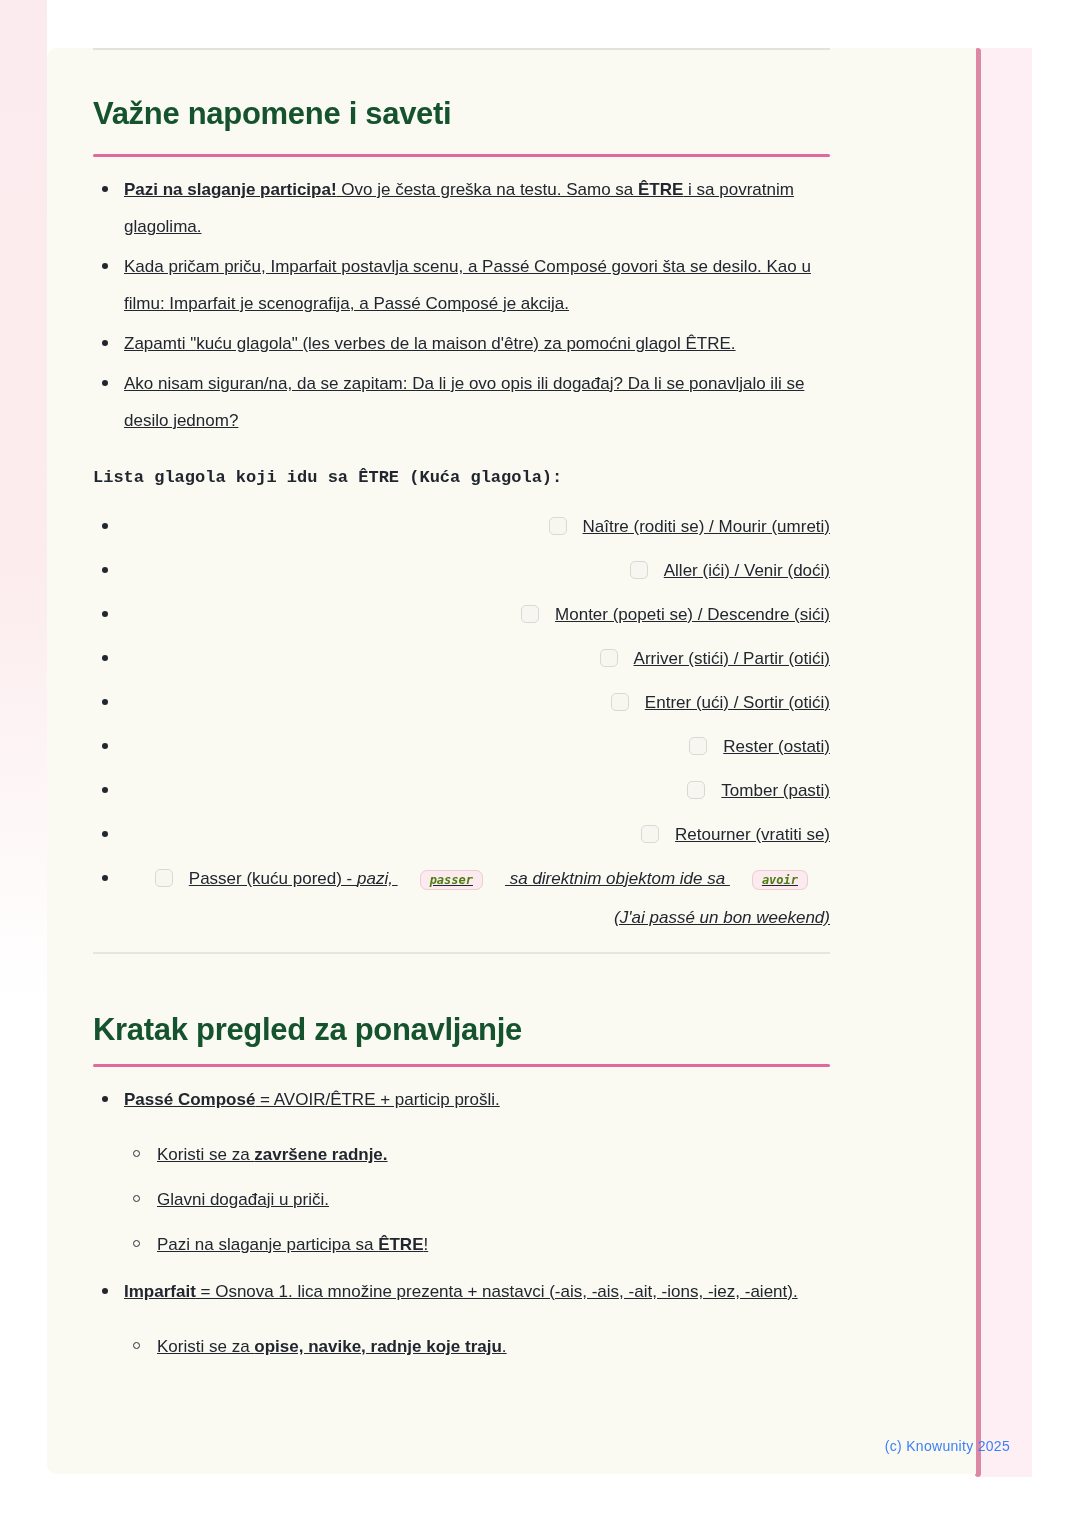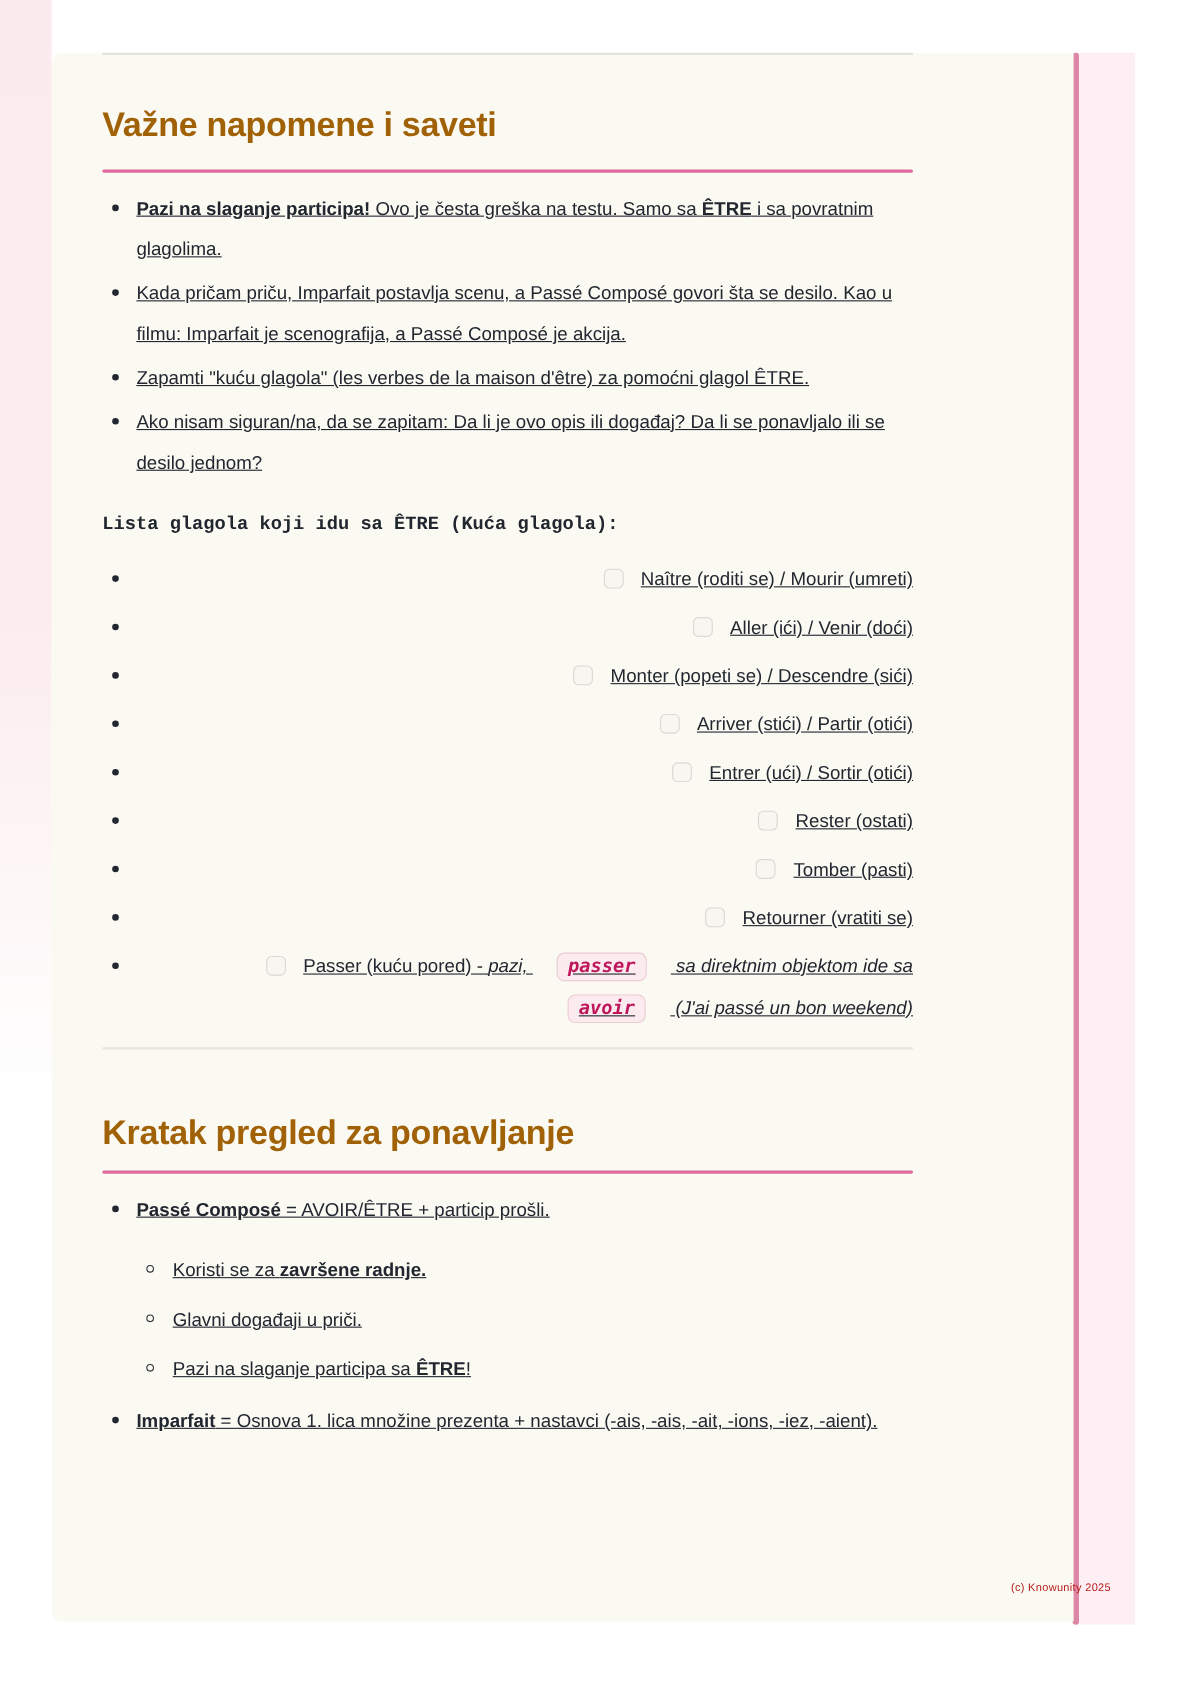--- a/index.html
+++ b/index.html
@@ -22,21 +22,21 @@
     background:#fdeff3;
   }
   .card {
     position:absolute; left:47px; top:48px; width:929px; height:1426px;
     background:#faf9f2; border-radius:10px 0 0 10px;
     box-sizing:border-box; padding:0 146px 0 46px;
   }
   .topline { height:2px; background:#e3e2dc; }
   h1 {
     margin:42px 0 0; font-size:31px; line-height:44px; font-weight:700;
-    color:#a16207; letter-spacing:-0.3px;
+    color:#14532d; letter-spacing:-0.3px;
   }
   h1.second { margin-top:54px; }
   .heading-rule { height:3px; background:#e0699d; margin-top:18px; border-radius:2px; }
   .heading-rule.r2 { margin-top:12px; }
   ul { list-style:none; margin:14px 0 0; padding:0; font-size:17px; line-height:37px; }
   .main-list > li, .check-list > li { position:relative; padding-left:31px; margin-bottom:3px;text-decoration:underline; }
   .main-list > li::before, .check-list > li::before {
     content:""; position:absolute; left:9px; top:15px; width:6px; height:6px;
     border-radius:50%; background:#21262f;
   }
@@ -51,29 +51,29 @@
   .sub-list { margin:18px 0 10px 9px; }
   .sub-list > li { position:relative; padding-left:24px; margin-bottom:8px; }
   .sub-list > li::before {
     content:""; position:absolute; left:0; top:14px; width:7px; height:7px;
     border-radius:50%; border:1.8px solid #2a2f38; background:transparent; box-sizing:border-box;
   }
   .seg-b { font-weight:700; }
   .seg-i { font-style:italic; }
   .seg-code {
     font-family:"DejaVu Sans Mono","Liberation Mono",monospace;
-    font-style:italic; font-weight:700; font-size:17px;
-    color:#be185d; background:#fbeaee; border:1.5px solid #eccdd4;
+    font-style:italic; font-weight:700; font-size:12px;
+    color:#4d7c0f; background:#fbeaee; border:1.5px solid #eccdd4;
     border-radius:7px; padding:2px 9px; margin:0 22px; white-space:nowrap;
   }
   .justify { text-align:justify; }
   .divider { height:2px; background:#e7e5df; margin-top:16px; }
   .watermark {
     position:absolute; top:1438px; right:70px; z-index:5;
-    font-size:10px; color:#b91c1c; letter-spacing:0.3px;
+    font-size:14px; color:#3b82f6; letter-spacing:0.3px;
   }
 </style>
 </head>
 <body>
 
 <div class="page">
   <div class="left-strip"></div>
   <div class="right-line"></div>
   <div class="right-panel"></div>
 
@@ -107,19 +107,21 @@
 
     <section>
       <h1 class="second">Kratak pregled za ponavljanje</h1>
       <div class="heading-rule r2"></div>
       <ul class="main-list" id="list-pregled">
           <li><span class="seg-b">Passé Composé</span><span> = AVOIR/ÊTRE + particip prošli.</span><ul class="sub-list">
               <li><span>Koristi se za </span><span class="seg-b">završene radnje.</span></li>
               <li><span>Glavni događaji u priči.</span></li>
               <li><span>Pazi na slaganje participa sa </span><span class="seg-b">ÊTRE</span><span>!</span></li>
             </ul></li>
-          <li class="justify"><span class="seg-b">Imparfait</span><span> = Osnova 1. lica množine prezenta + nastavci (-ais, -ais, -ait, -ions, -iez, -aient).</span></li>
+          <li class="justify"><span class="seg-b">Imparfait</span><span> = Osnova 1. lica množine prezenta + nastavci (-ais, -ais, -ait, -ions, -iez, -aient).</span><ul class="sub-list">
+              <li><span>Koristi se za </span><span class="seg-b">opise, navike, radnje koje traju</span><span>.</span></li>
+            </ul></li>
         </ul>
     </section>
   </div>
 
   <div class="watermark">(c) Knowunity 2025</div>
 </div>
 
 </body></html>

